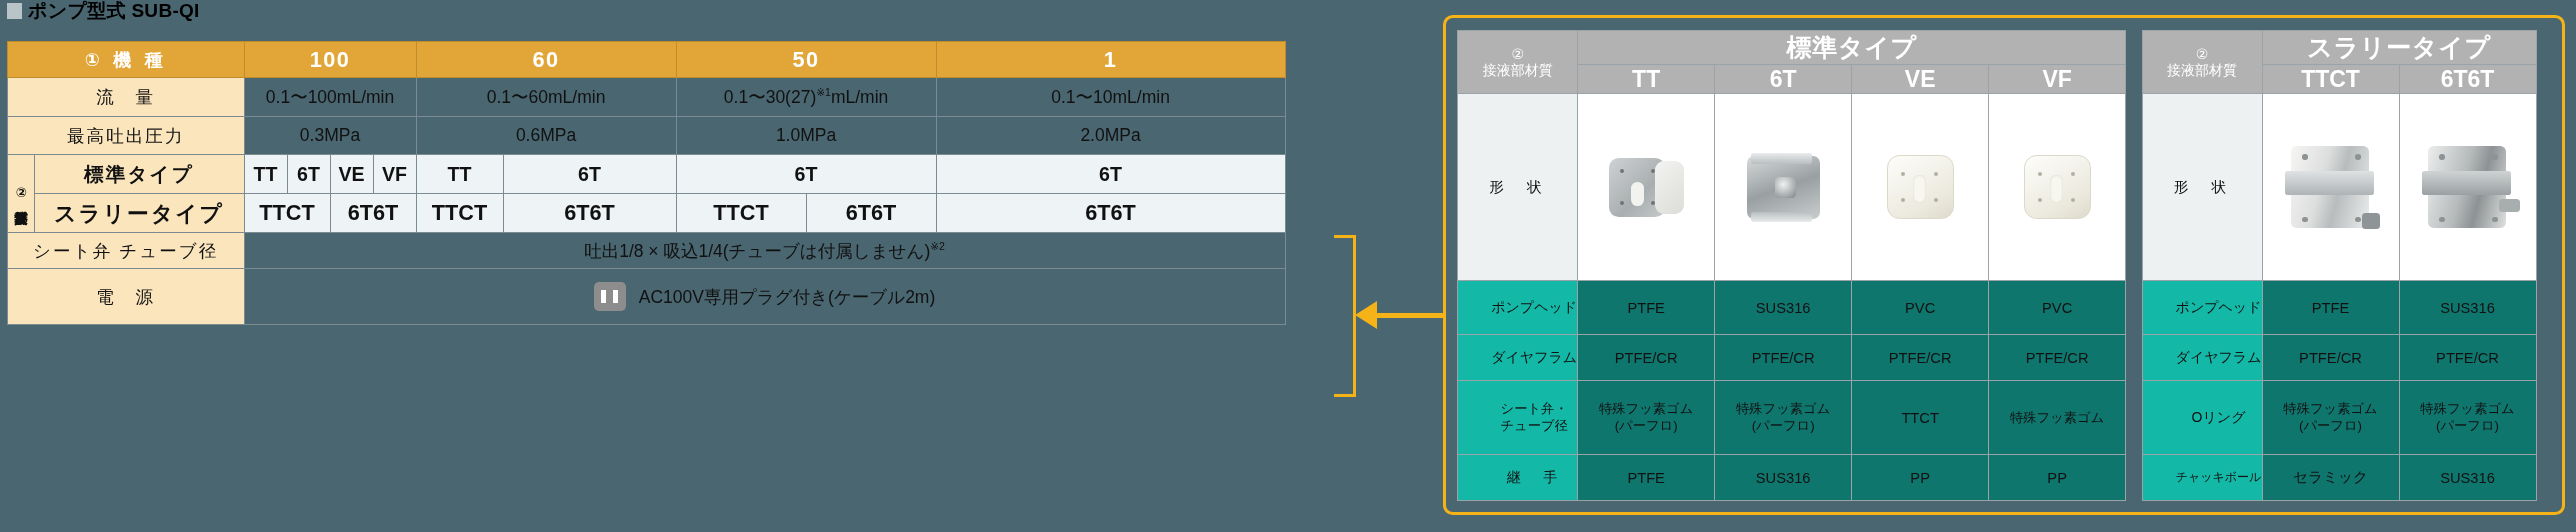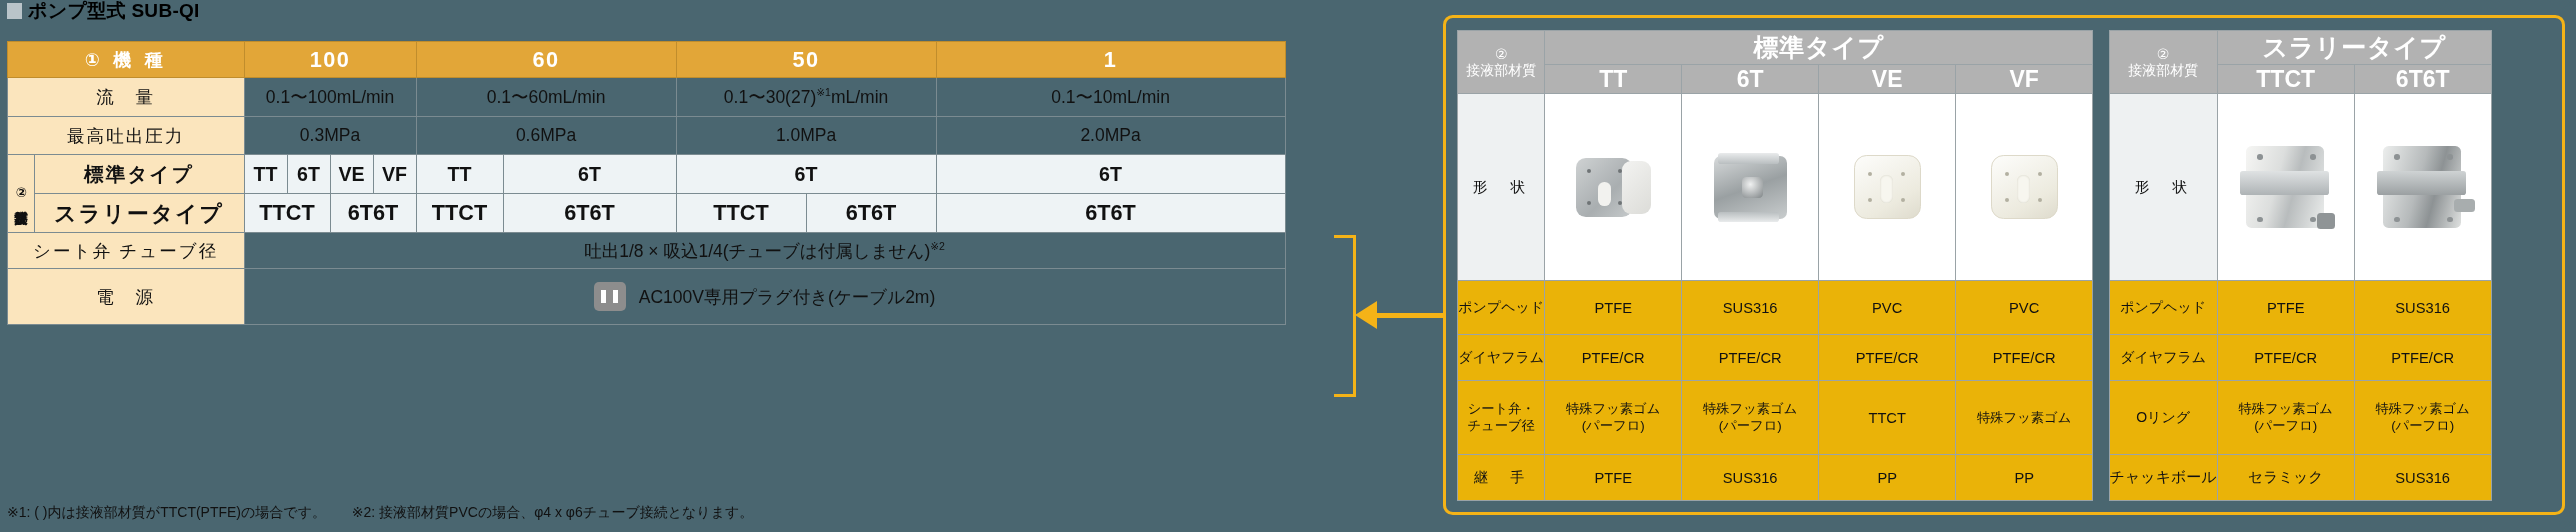--- a/index.html
+++ b/index.html
@@ -119,31 +119,31 @@
     display:flex; gap:15.4px;
   }
   .rp-table{
     border-collapse:collapse; table-layout:fixed;
     background:#fff;
   }
   .rp-table td{
     border:0.7px solid #9aa3a7;
     text-align:center; vertical-align:middle;
     font-size:14.7px; color:#111;
-    background:#eab308; white-space:nowrap;
+    background:#0f766e; white-space:nowrap;
   }
   .rp-table td.hg{
     background:#b2b2b2; color:#fff; font-weight:700;
   }
   .rp-table td.hg-title{ font-size:25px; letter-spacing:0.7px; }
   .rp-table td.hg-code{ font-size:23px; }
   .rp-table td.hg-mat{ font-size:14px; line-height:1.15; font-weight:400; padding:2.8px; }
   .rp-table td.hg-mat .circ{ font-size:14px; display:block; }
   .rp-table td.rowlbl{
-    background:#eab308; font-size:14px; letter-spacing:0px;
+    background:#14b8a6; font-size:14px; letter-spacing:0px;padding-left:33px;
   }
   .rp-table td.rowlbl.sp{ letter-spacing:4.2px; }
   .rp-table td.shape{ background:#fff; height:187px; padding:0; }
   .rp-table td.shapelbl{ background:#eef1f2; letter-spacing:4.2px; font-size:14.7px;}
   .two-line{ font-size:13.3px; line-height:1.22; white-space:normal; }
 
   
   .prod{ margin:0 auto; position:relative; }
   .p-tt{ width:75px; height:59px; }
   .p-tt .body{ position:absolute; left:0; top:0; width:56px; height:59px;
@@ -269,25 +269,20 @@
                 <i></i>
                 <i></i>
               </span>
           <span>AC100V専用プラグ付き(ケーブル2m)</span>
         </span>
       </td>
     </tr>
   </tbody>
     </table>
 
-  <div class="footnote">
-    <span>※1: ( )内は接液部材質がTTCT(PTFE)の場合です。</span>
-    <span class="gap"></span>
-    <span>※2: 接液部材質PVCの場合、φ4 x φ6チューブ接続となります。</span>
-  </div>
 
   <div class="bracket"></div>
   <div class="arrow-line"></div>
   <div class="arrow-head"></div>
 
   <div class="right-panel">
 
     <table class="rp-table">
       <colgroup>
         <col style="width:87px">
@@ -450,21 +445,21 @@
       <tr>
         <td class="rowlbl" style="height:74px">Oリング</td>
         <td>
               <div class="two-line">特殊フッ素ゴム<br>(パーフロ)</div>
             </td>
         <td>
               <div class="two-line">特殊フッ素ゴム<br>(パーフロ)</div>
             </td>
       </tr>
       <tr>
-        <td class="rowlbl" style="height:46px;font-size:15px">チャッキボール</td>
+        <td class="rowlbl" style="height:46px;font-size:12px">チャッキボール</td>
         <td>セラミック</td>
         <td>SUS316</td>
       </tr>
     </tbody>
       </table>
 
   </div>
 
 </div>
 

